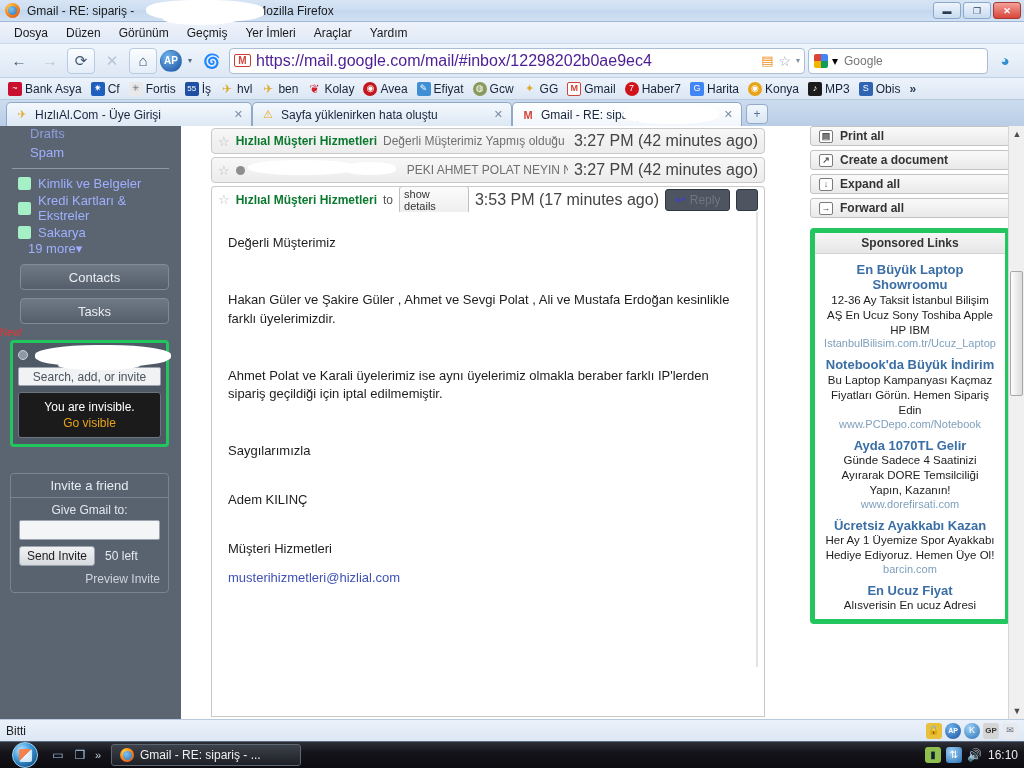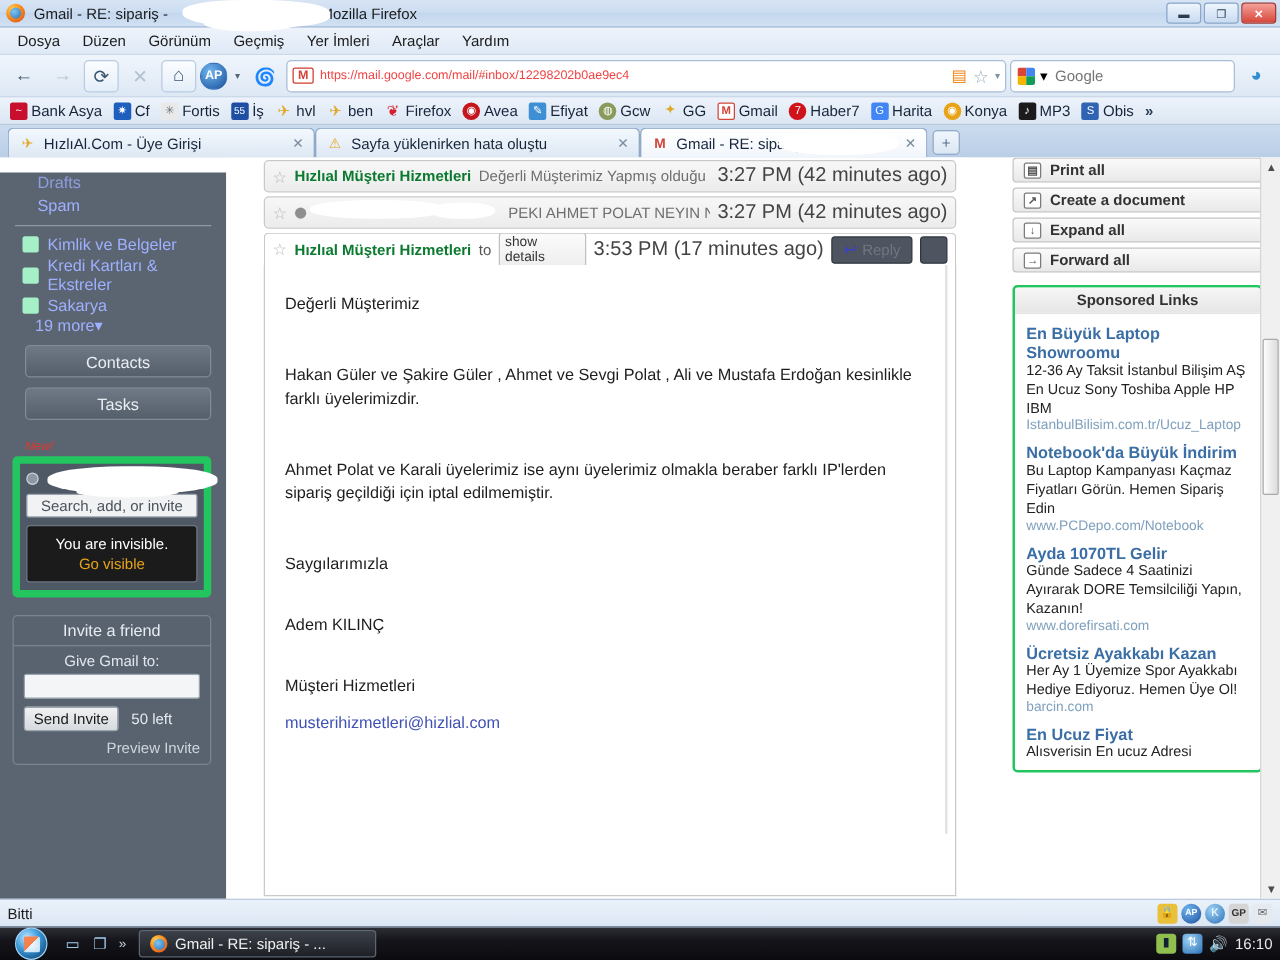--- a/index.html
+++ b/index.html
@@ -68,21 +68,21 @@
     display:flex;align-items:center;justify-content:center; color:#3d5670; font-size:15px;
   }
   .tbtn.flat { border-color:transparent; background:transparent; }
   .tbtn.dim { color:#b4c3d2; }
   #urlbar {
     flex:1; height:26px; background:#ffffff; border:1px solid #a8bdd6; border-radius:4px;
     display:flex; align-items:center; padding:0 4px; gap:5px; min-width:0;
   }
   #urlbar .gm-ico { width:17px;height:13px;border:1px solid #cf3b2e;border-radius:2px;background:#fff;
     display:flex;align-items:center;justify-content:center;color:#d2453a;font-size:10px;font-weight:bold;line-height:1;}
-  #urlbar .url-text { flex:1; font-size:10px; color:#ef4444; white-space:nowrap; overflow:hidden; }
+  #urlbar .url-text { flex:1; font-size:16px; color:#4c1d95; white-space:nowrap; overflow:hidden; }
   #urlbar .rss { color:#f08a1c; font-size:13px; }
   #urlbar .star { color:#98a9bb; font-size:14px; }
   #urlbar .caret { color:#7f8fa0; font-size:8px; }
   #searchbar {
     width:180px; height:26px; background:#fff; border:1px solid #a8bdd6; border-radius:4px;
     display:flex; align-items:center; padding:0 5px; gap:4px;
   }
   .g-ico { width:14px;height:14px;display:inline-block;position:relative;border-radius:2px;overflow:hidden; }
   .g-ico i{position:absolute;display:block;}
   .g-ico i:nth-child(1){left:0;top:0;width:7px;height:7px;background:#db4437;}
@@ -117,53 +117,53 @@
   .tab .favicon { width:14px;height:14px;display:flex;align-items:center;justify-content:center;font-size:11px;}
   .tab-redact { position:absolute; right:22px; top:2px; width:96px; height:19px; background:#fff; border-radius:45%; }
   .newtab { width:22px;height:20px;border:1px solid #93abc8;border-radius:4px;
     background:linear-gradient(to bottom,#f0f6fc,#dbe7f3); display:flex;align-items:center;justify-content:center;
     color:#58718f;font-size:12px; margin-left:4px; margin-bottom:2px;}
 
   
   #content { position:absolute; left:0; top:126px; width:1024px; height:593px; background:#ffffff; overflow:hidden; }
 
   
-  #gnav { position:absolute; left:0; top:12px; width:181px; height:593px; background:#5b6572; color:#cfd6de; }
+  #gnav { position:absolute; left:0; top:0; width:181px; height:593px; background:#5b6572; color:#cfd6de; }
   #gnav .lbl { color:#9fb0ff; font-size:13px; padding:2px 0 2px 30px; }
   #gnav .lbl.faded { opacity:.75; }
   #gnav .divider { height:1px; background:#8f99a6; margin:6px 12px; }
   .lblrow { display:flex; align-items:center; gap:7px; padding:1px 0 1px 18px; }
   .lblrow .swatch { width:13px;height:13px;border-radius:2px;background:#a5f0c7;flex:none; }
   .lblrow .txt { color:#9fb0ff; font-size:13px; }
   .morelnk { color:#9fb0ff; font-size:13px; padding-left:28px; }
   .gbtn {
     margin:8px 12px 0 20px; height:26px; border:1px solid #808b98; border-radius:4px;
     background:linear-gradient(to bottom,#6f7985,#555f6b);
     color:#e9edf2; font-size:13px; display:flex;align-items:center;justify-content:center;
   }
-  .newbadge{ color:#e4362c; font-size:10px; padding-left:20px; margin-top:16px;font-style:italic; }
+  .newbadge{ color:#e4362c; font-size:10px; padding-left:0; margin-top:3px; }
   .chatbox {
-    margin:2px 12px 0 10px; border:6px solid #22c55e; border-radius:4px;
+    margin:2px 12px 0 10px; border:3px solid #22c55e; border-radius:4px;
     background:#4f5966; padding:4px 5px 6px 5px; position:relative;
   }
   .chat-user { height:16px; display:flex; align-items:center; gap:5px; }
   .chat-user .dot { width:10px;height:10px;border-radius:50%;background:#8e98a5;border:1px solid #c9d2dc;flex:none; }
   .chat-redact { position:absolute; left:22px; top:2px; width:136px; height:22px; background:#fff; border-radius:45%; }
   .chat-redact2 { position:absolute; left:45px; top:18px; width:82px; height:9px; background:#fff; border-radius:50%; }
   .chat-search {
     margin-top:4px; height:19px; background:#f1f2f3; border:1px solid #9aa3ae; border-radius:2px;
     color:#4a535e; font-size:12px; display:flex;align-items:center;justify-content:center;
   }
   .invis-box {
     margin-top:6px; background:#1b1b1b; border:1px solid #6c7683; border-radius:3px;
     padding:6px 4px; text-align:center; line-height:1.35;
   }
   .invis-box .l1 { color:#ffffff; font-size:12px; }
   .invis-box .l2 { color:#e8a317; font-size:12px; }
-  .invitebox { margin:14px 12px 0 10px; border:1px solid #7a8492; border-radius:4px; background:#59636f; }
+  .invitebox { margin:26px 12px 0 10px; border:1px solid #7a8492; border-radius:4px; background:#59636f; }
   .invitebox .hdr { text-align:center; color:#e7ecf2; font-size:13px; padding:4px 0; border-bottom:1px solid #7a8492; }
   .invitebox .sub { text-align:center; color:#e2e8ef; font-size:12px; padding:5px 0 3px 0; }
   .invitebox .inp { margin:0 8px; height:20px; background:#f4f5f6; border:1px solid #9aa3ae; border-radius:2px; }
   .invitebox .row { display:flex; align-items:center; gap:10px; padding:6px 8px 2px 8px; }
   .invitebox .sendbtn { background:linear-gradient(to bottom,#f1f2f4,#d6dade); border:1px solid #9aa3ae; border-radius:3px;
     font-size:12px; color:#1b1b1b; padding:2px 7px; }
   .invitebox .left { color:#e5eaf0; font-size:12px; }
   .invitebox .prev { text-align:right; color:#cdd5de; font-size:12px; padding:4px 8px 6px 0; }
 
   
@@ -200,21 +200,21 @@
 
   
   #rightcol { position:absolute; left:810px; top:0; width:200px; height:593px; background:#fff; }
   .rbtn {
     margin:0 0 4px 0; height:20px; border:1px solid #c3c3c3; border-radius:3px;
     background:linear-gradient(to bottom,#fafafa,#e9e9e9);
     display:flex; align-items:center; gap:7px; padding:0 8px; font-size:12px; color:#333; font-weight:bold;
   }
   .rbtn .ic { width:14px;height:13px;border:1px solid #7b7b7b;border-radius:2px;background:#fff;
     display:flex;align-items:center;justify-content:center;font-size:9px;color:#555;line-height:1;flex:none;}
-  .sponsor-wrap { margin-top:10px; border:2px solid #22c55e; border-radius:4px; background:#fff; }
+  .sponsor-wrap { margin-top:10px; border:5px solid #22c55e; border-radius:4px; background:#fff;text-align:center; }
   .sponsor-hdr { height:21px; background:linear-gradient(to bottom,#f6f6f6,#e6e6e6); border-bottom:1px solid #d2d2d2;
     border-radius:3px 3px 0 0; display:flex;align-items:center;justify-content:center; font-size:12px; font-weight:bold; color:#333; }
   .ad { padding:8px 9px 0 9px; }
   .ad .ttl { color:#3a6ea5; font-weight:bold; font-size:13px; line-height:1.18; }
   .ad .desc { color:#222; font-size:11.5px; line-height:1.3; }
   .ad .url { color:#7fa0bd; font-size:11px; }
   #page-scroll { position:absolute; right:0; top:0; width:16px; height:593px; background:#f0f0f0; border-left:1px solid #d6d6d6; }
   #page-scroll .thumb { position:absolute; left:1px; top:145px; width:13px; height:125px;
     background:linear-gradient(to right,#fdfdfd,#dcdcdc); border:1px solid #a9a9a9; border-radius:2px; }
   #page-scroll .arrow { position:absolute; left:2px; width:12px; height:12px; color:#4c4c4c; font-size:9px;
@@ -338,21 +338,21 @@
     <div class="bm">
         <span class="bico" style="background:transparent;color:#e0a92a;font-size:12px">✈</span>
         <span>hvl</span>
       </div>
     <div class="bm">
         <span class="bico" style="background:transparent;color:#e0a92a;font-size:12px">✈</span>
         <span>ben</span>
       </div>
     <div class="bm">
         <span class="bico" style="background:transparent;color:#d3202a;font-size:12px">❦</span>
-        <span>Firefox</span>
+        <span>Kolay</span>
       </div>
     <div class="bm">
         <span class="bico" style="background:#c4161c;border-radius:50%">◉</span>
         <span>Avea</span>
       </div>
     <div class="bm">
         <span class="bico" style="background:#3f8fd4">✎</span>
         <span>Efiyat</span>
       </div>
     <div class="bm">

